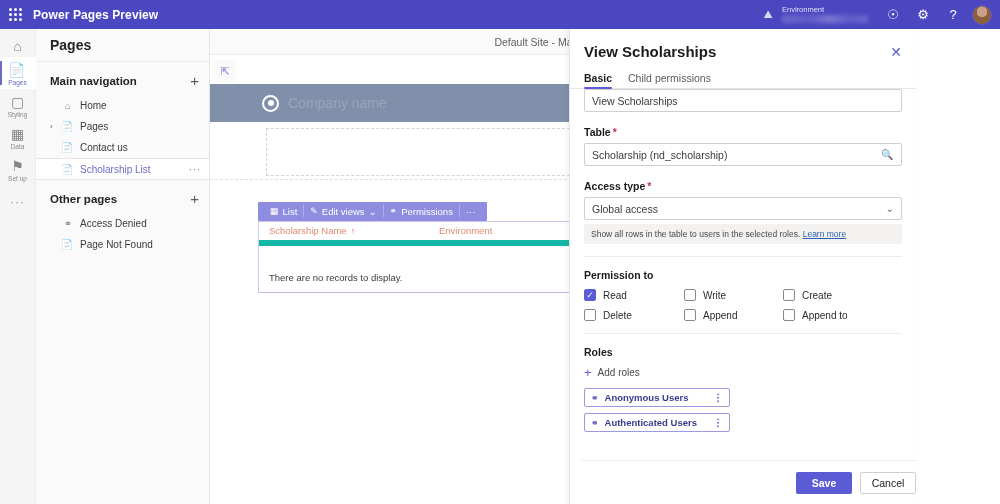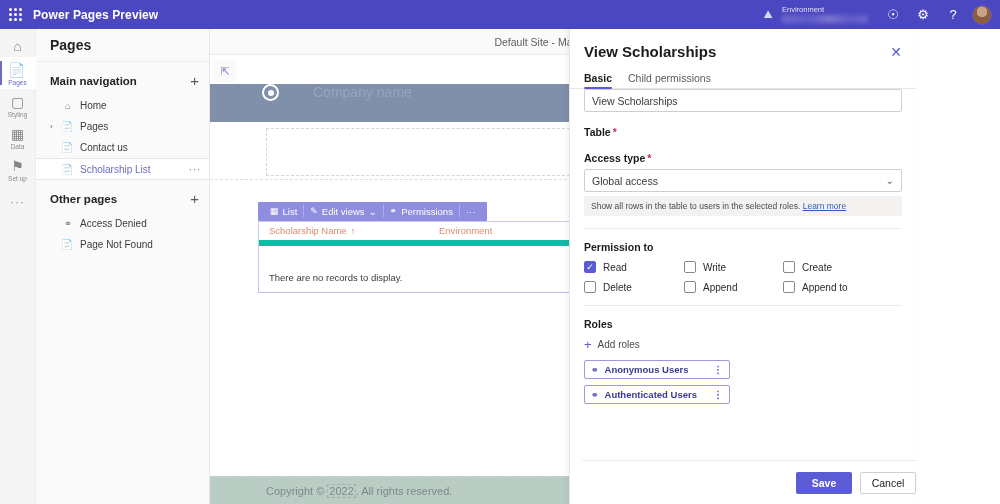--- a/index.html
+++ b/index.html
@@ -105,21 +105,21 @@
     background-image: radial-gradient(#d9d9d9 0.6px, transparent 0.6px);
     background-size: 6px 6px;
   }
   .expand-btn {
     position: absolute; left: 4px; top: 5px; width: 22px; height: 22px;
     background: #fafafa; display: flex; align-items: center; justify-content: center;
     color: #7b79c9; font-size: 11px;
   }
   .site-header {
     position: absolute; top: 29px; left: 0; right: 3px; height: 38px;
-    background: #8090ab; display: flex; align-items: flex-start; gap: 25px;
+    background: #8090ab; display: flex; align-items: center;
   }
   .logo-mark {
     width: 17px; height: 17px; border-radius: 50%; border: 2.5px solid #ffffff;
     margin-left: 52px; display: flex; align-items: center; justify-content: center;
   }
   .logo-mark i { width: 6px; height: 6px; border-radius: 50%; background: #fff; display: block; }
   .company-name { margin-left: 9px; font-size: 14px; color: #98a5bb; }
   .site-nav { margin-left: auto; display: flex; align-items: center; color: #fff; font-size: 11px; }
   .site-nav span { padding: 0 10px; }
   .site-nav .sep { color: #aab4c6; padding: 0 1px; }
@@ -383,23 +383,20 @@
             <span class="col c1"><span>Scholarship Name</span><span class="sort-arrow">↑</span></span>
             <span class="col c2">Environment</span>
             <span class="col c3">Application Op</span>
           </div>
           <div class="empty-row">There are no records to display.</div>
           <div class="fab-line"></div>
           <div class="add-fab">+</div>
         </div>
       </div>
 
-      <div class="site-footer">
-        <div class="copyright"><span>Copyright © </span><span class="year">2022</span><span>. All rights reserved.</span></div>
-      </div>
     </div>
   </div>
 
   <div class="panel">
     <div class="panel-head">
       <div class="panel-title">View Scholarships</div>
       <div class="panel-close">✕</div>
     </div>
 
     <div class="tabs">
@@ -408,20 +405,24 @@
     </div>
     <div style="height:1px;background:#e6e6e6;margin-top:-1px"></div>
 
     <div class="panel-body">
 
       <div class="txtfield">
         <span>View Scholarships</span>
       </div>
 
       <div class="fld-label"><span>Table</span><span class="req">*</span></div>
+      <div class="txtfield">
+        <span>Scholarship (nd_scholarship)</span>
+        <span class="trail">🔍</span>
+      </div>
 
       <div class="fld-label"><span>Access type</span><span class="req">*</span></div>
       <div class="txtfield">
         <span>Global access</span>
         <span class="trail">⌄</span>
       </div>
       <div class="hint">
         <span>Show all rows in the table to users in the selected roles.</span>
         <a href="#">Learn more</a>
       </div>

